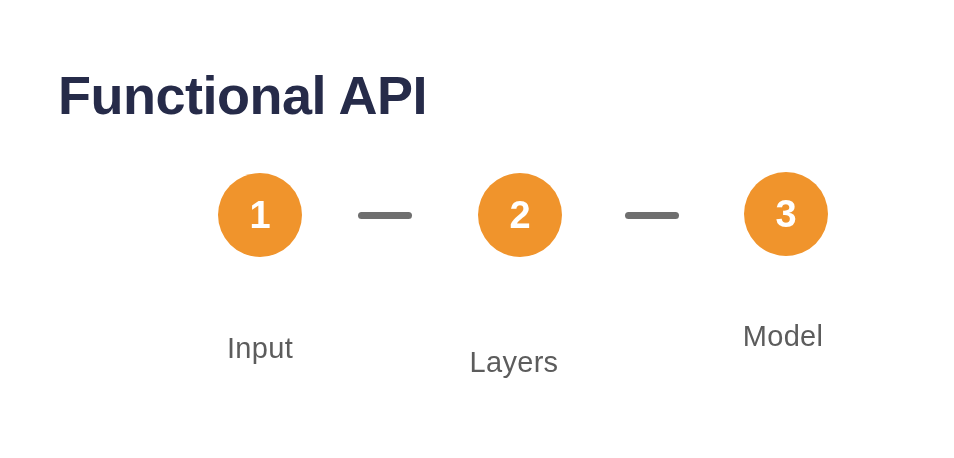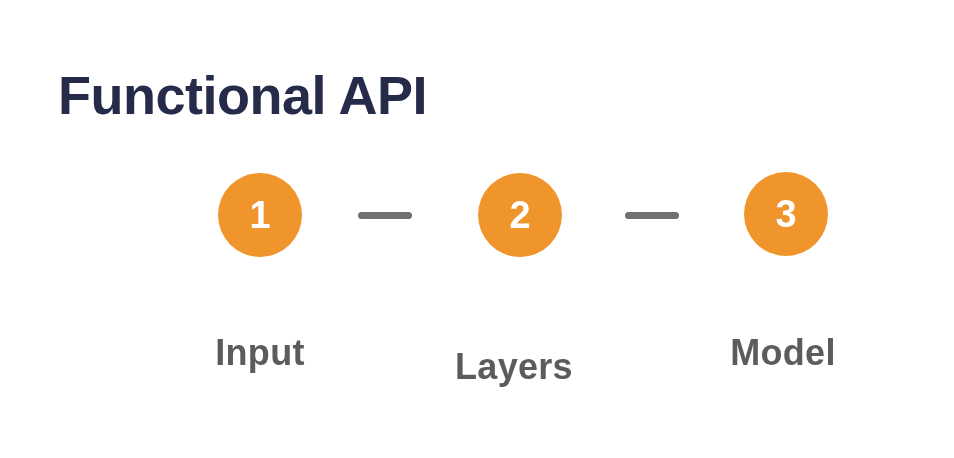--- a/index.html
+++ b/index.html
@@ -49,29 +49,29 @@
     height: 7px;
     border-radius: 4px;
     background: var(--dash, #6f6f6f);
     top: 212px;
   }
   .dash-1 { left: 358px; }
   .dash-2 { left: 625px; }
   .step-label {
     position: absolute;
     transform: translateX(-50%);
-    font-size: 36px;
-    font-weight: 700;
+    font-size: 29px;
+    font-weight: 400;
     letter-spacing: 0.3px;
     color: var(--gray, #5c5c5c);
     white-space: nowrap;
   }
   .label-1 { left: 260px; top: 332px; }
   .label-2 { left: 514px; top: 346px; }
-  .label-3 { left: 783px; top: 332px; }
+  .label-3 { left: 783px; top: 320px; }
 </style>
 </head>
 <body>
 
 <div class="slide">
 
   <h1 class="title">Functional API</h1>
 
   <div class="stepper">
 

